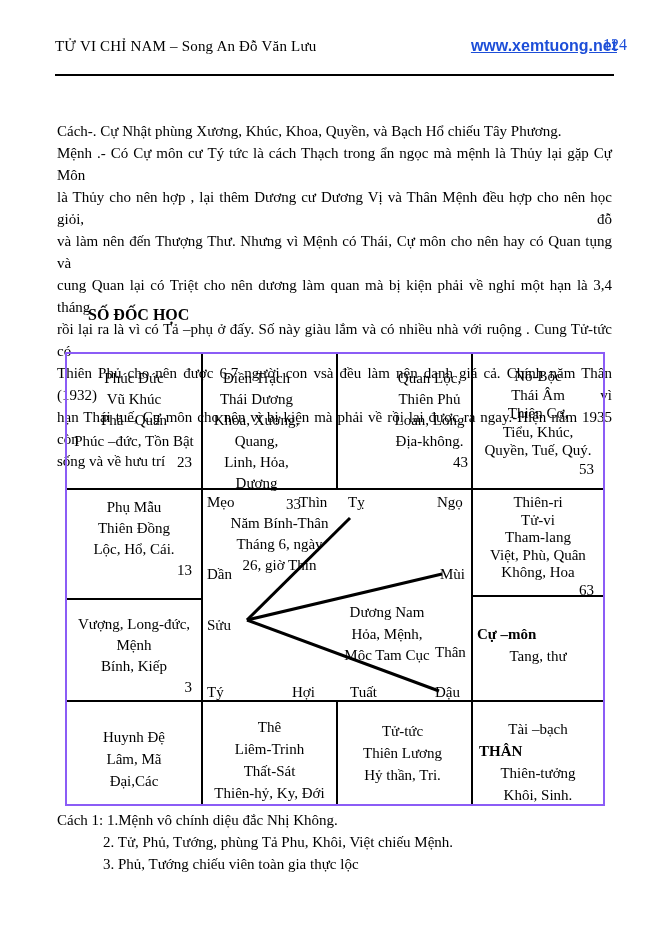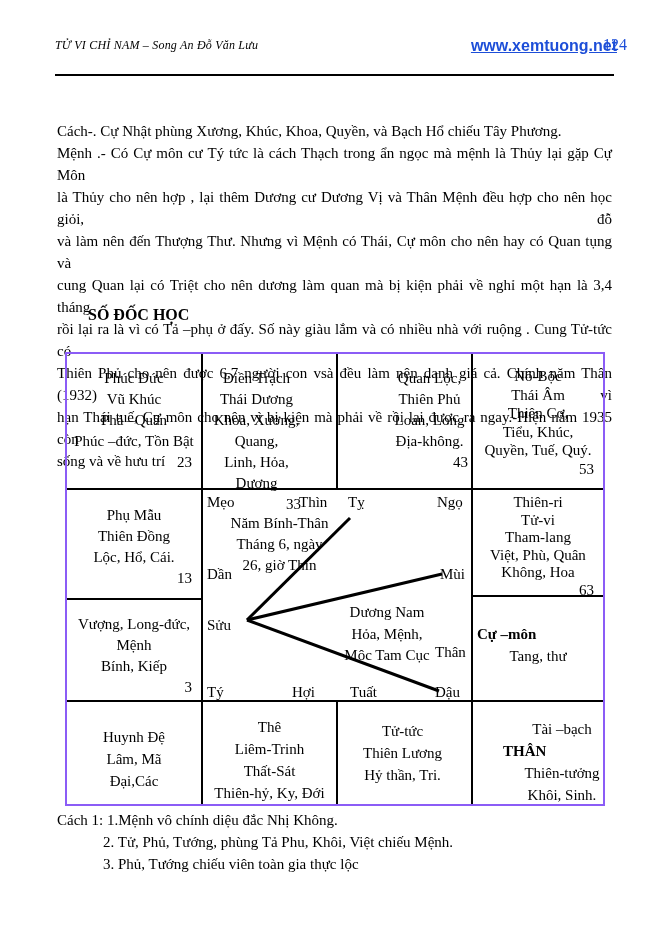--- a/index.html
+++ b/index.html
@@ -2,21 +2,21 @@
 <html><head>
 <meta charset="utf-8">
 <style>
   html,body{margin:0;padding:0;background:#e8e8e8;}
   .page{
     position:relative; width:669px; height:947px; background:#ffffff;
     font-family:"Liberation Serif","DejaVu Serif",serif; color:#000;
     overflow:hidden; margin:0 auto;
   }
   
-  .hdr-title{position:absolute; left:55px; top:38px; font-size:12px; letter-spacing:.2px;font-style:italic;}
+  .hdr-title{position:absolute; left:55px; top:38px; font-size:15px; letter-spacing:.2px;}
   .hdr-link{
     position:absolute; top:37px; right:52px; font-family:"Liberation Sans","DejaVu Sans",sans-serif;
     font-size:16px; font-weight:bold; color:#1d4ed8; text-decoration:underline; cursor:pointer;
   }
   .hdr-page{position:absolute; top:36px; left:603px; font-size:16px; color:#1d4ed8; z-index:2;}
   .hdr-rule{position:absolute; left:55px; top:74px; width:559px; height:2px; background:#000;}
   
   .body-text{position:absolute; left:57px; top:120px; width:555px; font-size:15px; line-height:22px;}
   .body-text div{white-space:normal;}
   .jline{text-align:justify; text-align-last:justify;}
@@ -100,21 +100,21 @@
       <div>
           <div>Nô-Bộc</div>
           <div>Thái Âm</div>
           <div>Thiên Cơ,</div>
           <div>Tiểu, Khúc,</div>
           <div>Quyền, Tuế, Quý.</div>
         </div>
       <div class="num">53</div>
     </div>
 
-    <div class="cell" style="left:0; top:136px; width:134px; height:108px; padding-top:15px;">
+    <div class="cell" style="left:0; top:136px; width:134px; height:108px; padding-top:7px;">
       <div>
           <div>Phụ Mẫu</div>
           <div>Thiên Đồng</div>
           <div>Lộc, Hổ, Cái.</div>
         </div>
       <div class="num">13</div>
     </div>
     <div class="cell" style="left:0; top:246px; width:134px; height:100px; padding-top:14px;">
       <div>
           <div>Vượng, Long-đức,</div>
@@ -153,21 +153,21 @@
           <div>Thiên-hỷ, Ky, Đới</div>
         </div>
     </div>
     <div class="cell" style="left:271px; top:348px; width:129px; height:102px; padding-top:18px; line-height:22px;">
       <div>
           <div>Tử-tức</div>
           <div>Thiên Lương</div>
           <div>Hỷ thần, Tri.</div>
         </div>
     </div>
-    <div class="cell" style="left:430px; top:348px; width:130px; height:108px; padding-top:16px; line-height:22px;">
+    <div class="cell" style="left:406px; top:348px; width:130px; height:108px; padding-top:16px; line-height:22px;">
       <div>Tài –bạch</div>
       <div class="left-line" style="padding-left:6px;">THÂN</div>
       <div>Thiên-tưởng</div>
       <div>Khôi, Sinh.</div>
     </div>
 
     <span class="blabel" style="left:140px; top:140px;">Mẹo</span>
     <span class="blabel" style="left:232px; top:140px;">Thìn</span>
     <span class="blabel" style="left:281px; top:140px;">Tỵ</span>
     <span class="blabel" style="left:370px; top:140px;">Ngọ</span>

